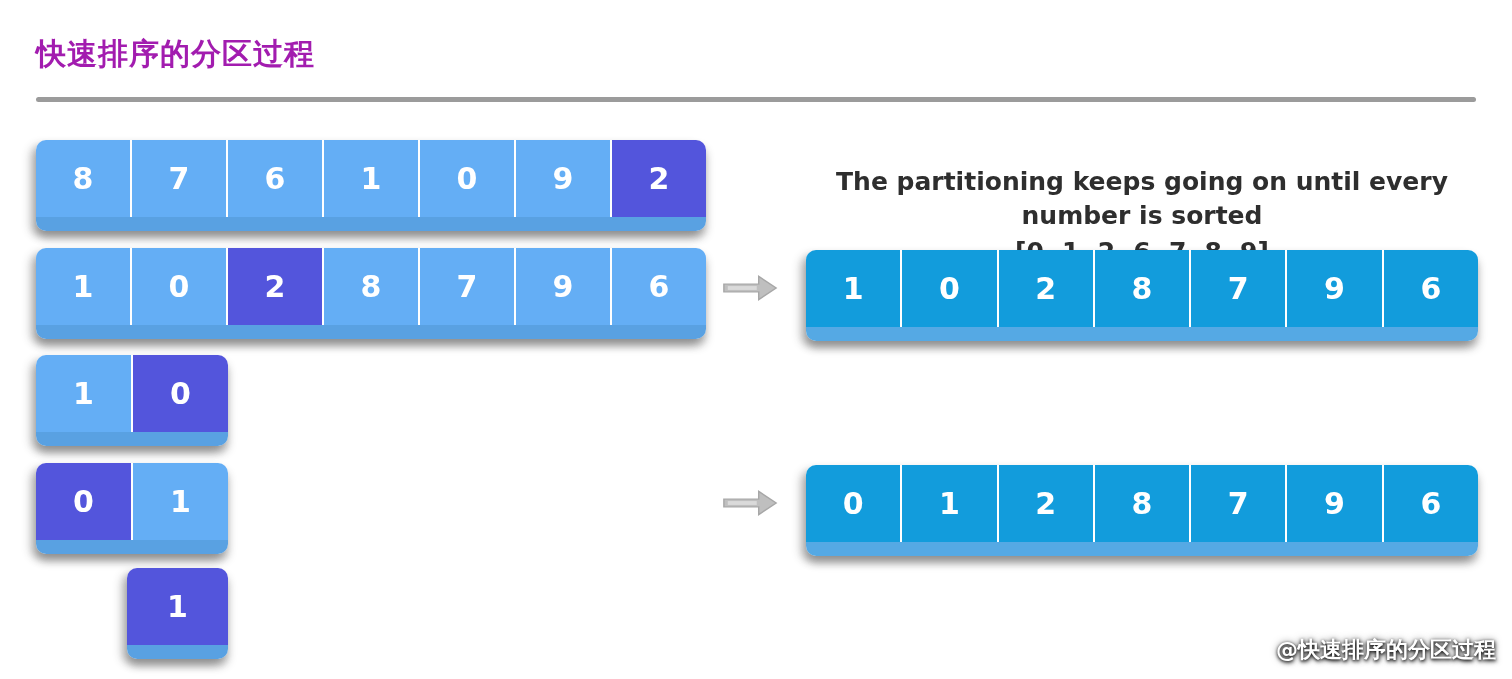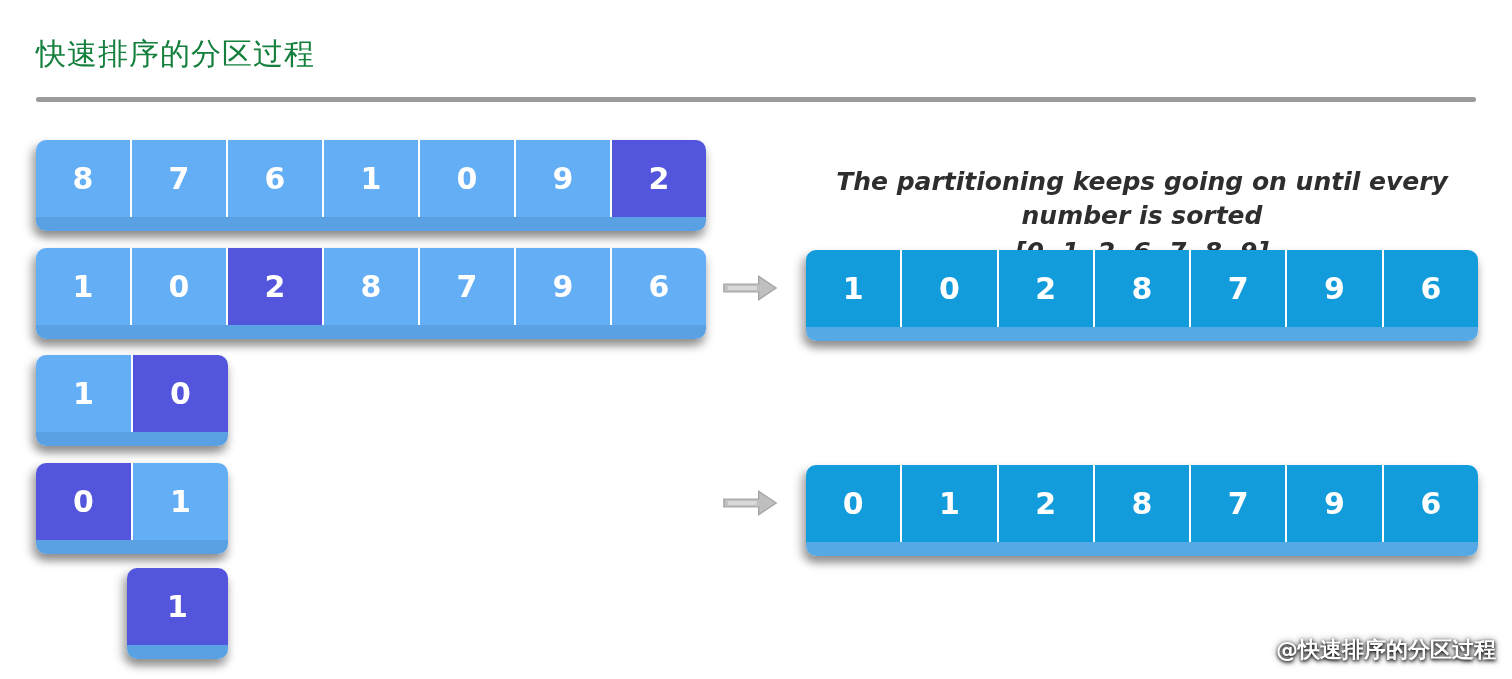--- a/index.html
+++ b/index.html
@@ -1,41 +1,41 @@
 <!DOCTYPE html>
 <html style="--cell-blue: #64aef5; --cell-purple: #5355dc; --cell-cyan: #129cdc; --lip-left: #59a1e2; --lip-right: #55a9e4; --divider: #9b9b9b; --arrow: #bfbfbf; --text-dark: #2e2e2e;"><head>
 <meta charset="utf-8">
 <style>
   * { margin:0; padding:0; box-sizing:border-box; }
   html,body { width:1512px; height:679px; background:#ffffff; overflow:hidden;
               font-family:"DejaVu Sans","Liberation Sans",sans-serif; }
   .stage { position:relative; width:1512px; height:679px; background:#ffffff; }
 
-  .page-title { position:absolute; left:36px; top:34px; font-size:30px; font-weight:normal;
-                color:#15803d; letter-spacing:1px; }
+  .page-title { position:absolute; left:36px; top:34px; font-size:30px; font-weight:bold;
+                color:#a21caf; letter-spacing:1px; }
 
   .divider { position:absolute; left:36px; top:97px; width:1440px; height:5px;
              background:var(--divider,#9b9b9b); border-radius:3px; }
 
   .arr { position:absolute; border-radius:10px; overflow:hidden;
          box-shadow:0 7px 9px rgba(50,50,50,.40), -6px 5px 8px rgba(50,50,50,.25); }
   .cells { display:flex; height:77px; }
   .cell { flex:1; display:flex; align-items:center; justify-content:center;
           color:#ffffff; font-size:30px; font-weight:bold;
           background:var(--cell-blue,#64aef5); }
   .cell + .cell { border-left:2px solid #ffffff; }
   .cell.purple { background:var(--cell-purple,#5355dc); }
   .cell.cyan   { background:var(--cell-cyan,#129cdc); }
   .lip { height:14px; background:var(--lip-left,#59a1e2); }
   .arr.right .lip { background:var(--lip-right,#55a9e4); }
 
   .arrow { position:absolute; width:58px; height:32px; }
 
   .caption { position:absolute; left:806px; top:165px; width:672px; text-align:center;
-             color:var(--text-dark,#2e2e2e); font-weight:bold;font-style:italic; }
+             color:var(--text-dark,#2e2e2e); font-weight:bold; }
   .caption .line1 { font-size:25px; line-height:34px; }
   .caption .line2 { font-size:25px; line-height:34px; margin-top:2px; }
 
   .watermark { position:absolute; right:16px; bottom:14px; font-size:22px; font-weight:bold;
                color:#ffffff;
                text-shadow:0 1px 3px rgba(0,0,0,.85), 0 0 7px rgba(0,0,0,.55), 1px 2px 4px rgba(0,0,0,.6); }
 </style>
 </head>
 <body>
 

